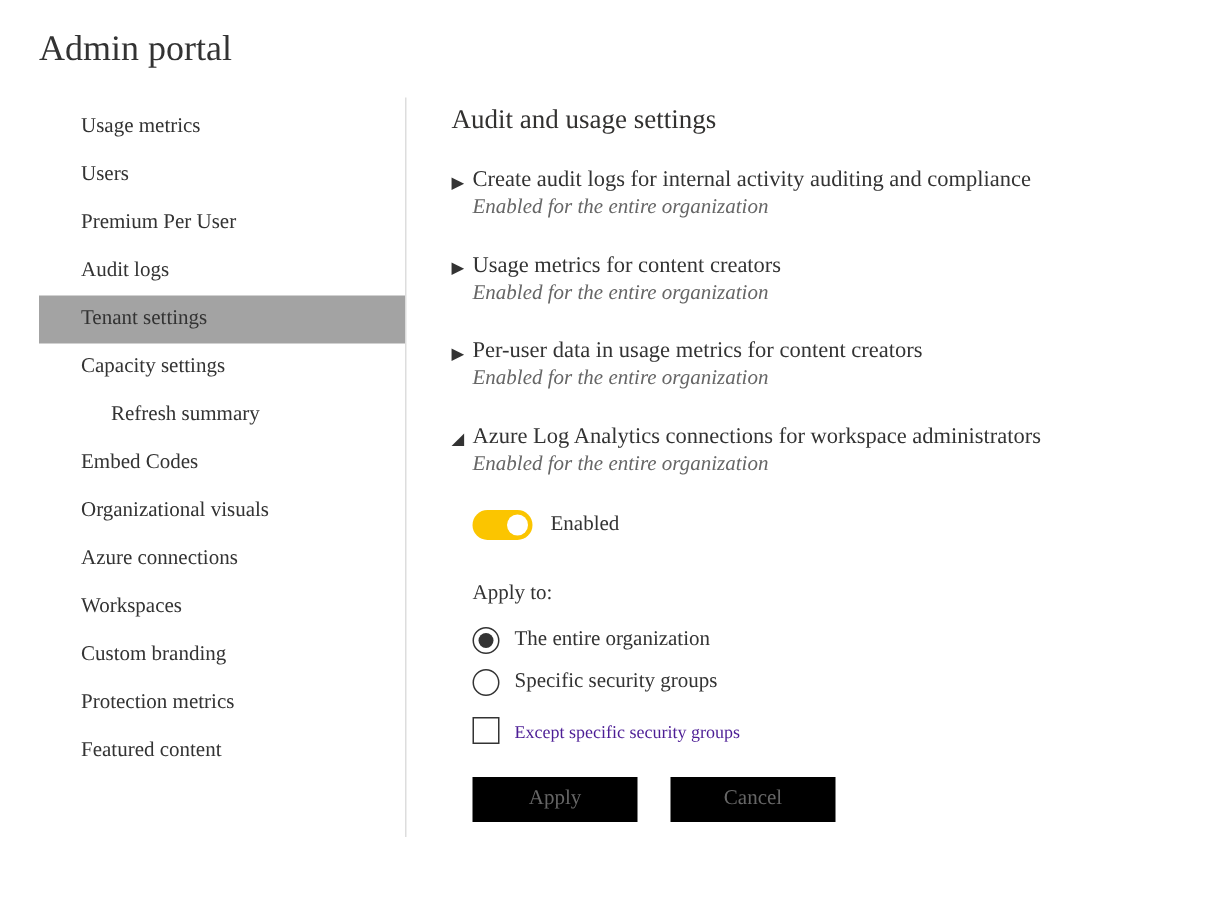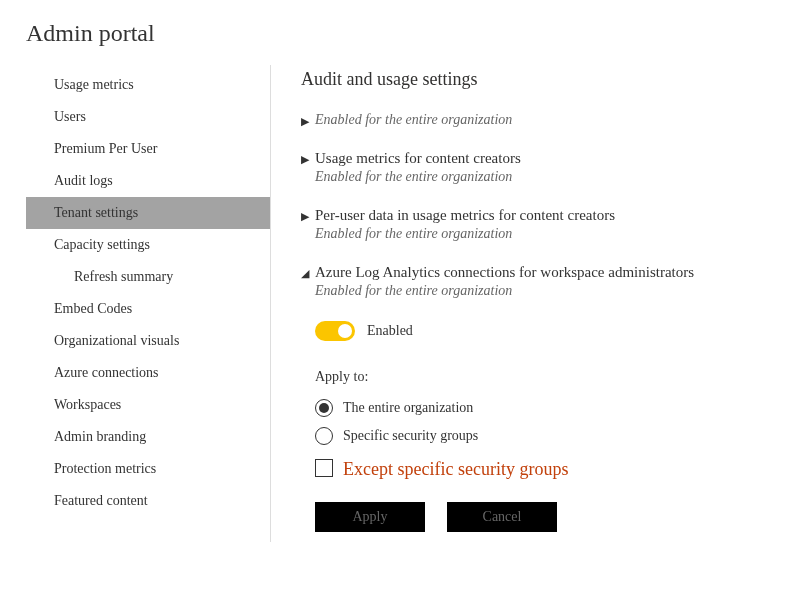--- a/index.html
+++ b/index.html
@@ -19,21 +19,21 @@
     .setting-status{font-size:14px;font-style:italic;color:#666}
     .expanded-body{padding-left:14px;margin-top:6px}
     .toggle-row{display:flex;align-items:center;margin:20px 0 28px}
     .toggle{width:40px;height:20px;background:#fbc500;border-radius:10px;position:relative;cursor:pointer;margin-right:12px}
     .toggle::after{content:"";position:absolute;width:14px;height:14px;background:#fff;border-radius:50%;top:3px;right:3px}
     .toggle-label{font-size:14px;color:#333}
     .apply-label{font-size:14px;color:#333;margin-bottom:14px}
     .radio-row{display:flex;align-items:center;margin-bottom:10px;font-size:14px;color:#333}
     .radio{width:18px;height:18px;border:1px solid #333;border-radius:50%;margin-right:10px;cursor:pointer;display:flex;align-items:center;justify-content:center}
     .radio.checked::after{content:"";width:10px;height:10px;background:#333;border-radius:50%}
-    .check-row{display:flex;align-items:flex-start;margin:14px 0 22px;font-size:18px;color:#c2410c}
+    .check-row{display:flex;align-items:flex-end;margin:14px 0 22px;font-size:12px;color:#4c1d95}
     .checkbox{width:18px;height:18px;border:1px solid #333;margin-right:10px;cursor:pointer}
     .buttons{display:flex;gap:22px}
     .btn{width:110px;height:30px;background:#000000;border:none;font-size:14px;color:#666;cursor:pointer}
   </style>
 </head>
 <body>
 
 <div class="page-title">Admin portal</div>
 <div class="content">
   <div class="sidebar">
@@ -41,31 +41,32 @@
     <div class="nav-item">Users</div>
     <div class="nav-item">Premium Per User</div>
     <div class="nav-item">Audit logs</div>
     <div class="nav-item selected">Tenant settings</div>
     <div class="nav-item">Capacity settings</div>
     <div class="nav-item nav-sub">Refresh summary</div>
     <div class="nav-item">Embed Codes</div>
     <div class="nav-item">Organizational visuals</div>
     <div class="nav-item">Azure connections</div>
     <div class="nav-item">Workspaces</div>
-    <div class="nav-item">Admin branding</div>
+    <div class="nav-item">Custom branding</div>
     <div class="nav-item">Protection metrics</div>
     <div class="nav-item">Featured content</div>
   </div>
 
   <div class="main">
     <div class="section-title">Audit and usage settings</div>
 
     <div class="setting">
       <div class="caret">▶</div>
       <div class="setting-body">
+        <div class="setting-title">Create audit logs for internal activity auditing and compliance</div>
         <div class="setting-status">Enabled for the entire organization</div>
       </div>
     </div>
 
     <div class="setting">
       <div class="caret">▶</div>
       <div class="setting-body">
         <div class="setting-title">Usage metrics for content creators</div>
         <div class="setting-status">Enabled for the entire organization</div>
       </div>

